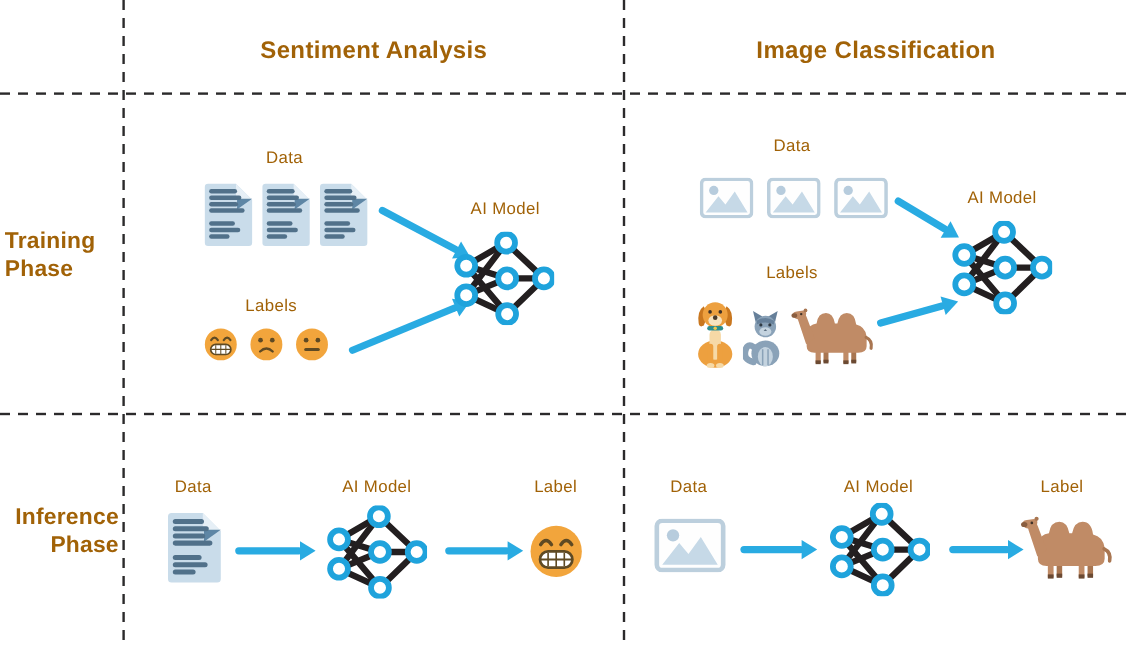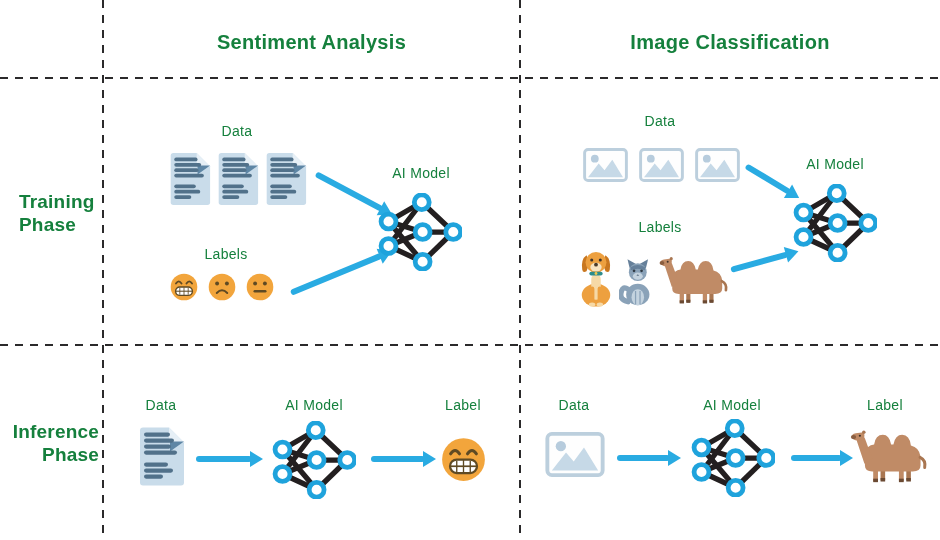--- a/index.html
+++ b/index.html
@@ -1,18 +1,18 @@
 <!DOCTYPE html>
 <html><head>
 <meta charset="utf-8">
 <style>
   html,body{margin:0;padding:0;background:#fff;}
   #stage{
     position:relative;width:940px;height:540px;background:#ffffff;overflow:hidden;
-    font-family:"Liberation Sans","DejaVu Sans",sans-serif;color:#15803d;
+    font-family:"Liberation Sans","DejaVu Sans",sans-serif;color:#a16207;
   }
   
   .gridline{position:absolute;}
   .gridline.h{left:0;width:940px;height:2px;
     background:repeating-linear-gradient(90deg,#2b2a2b 0 8px,transparent 8px 15px);}
   .gridline.v{top:0;height:540px;width:2px;
     background:repeating-linear-gradient(180deg,#2b2a2b 0 8px,transparent 8px 15px);}
   
   .hdr{position:absolute;font-size:20px;font-weight:700;text-align:center;letter-spacing:.3px;}
   .rowlbl{position:absolute;font-size:19px;font-weight:700;line-height:1.22;letter-spacing:.2px;}
@@ -155,21 +155,21 @@
   </svg>
 
   <div class="gridline v" style="left:102px;"></div>
   <div class="gridline v" style="left:519px;"></div>
   <div class="gridline h" style="top:77px;"></div>
   <div class="gridline h" style="top:344px;"></div>
 
   <div class="hdr" style="left:103px;top:31px;width:417px;">Sentiment Analysis</div>
   <div class="hdr" style="left:520px;top:31px;width:420px;">Image Classification</div>
 
-  <div class="rowlbl" style="left:4px;top:190px;width:95px;margin-left:15px;">Training Phase</div>
+  <div class="rowlbl" style="left:4px;top:190px;width:95px;">Training Phase</div>
   <div class="rowlbl" style="left:4px;top:420px;width:95px;text-align:right;">Inference Phase</div>
 
   <div class="lbl" style="left:197px;top:123px;">Data</div>
   <svg class="icon" style="left:168px;top:151px;width:43px;height:56px">
       <use href="#sym-doc"></use>
     </svg>
   <svg class="icon" style="left:216px;top:151px;width:43px;height:56px">
       <use href="#sym-doc"></use>
     </svg>
   <svg class="icon" style="left:264px;top:151px;width:43px;height:56px">

